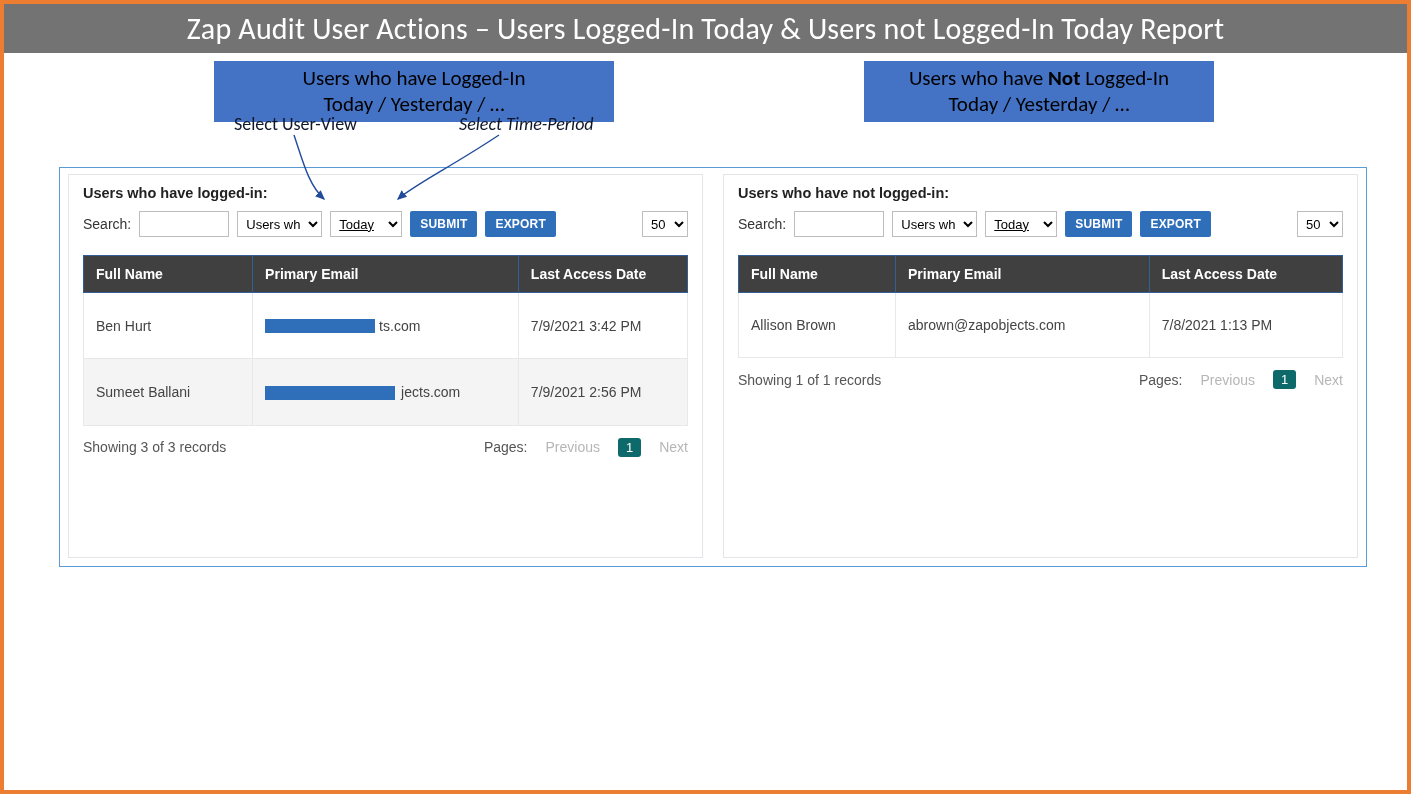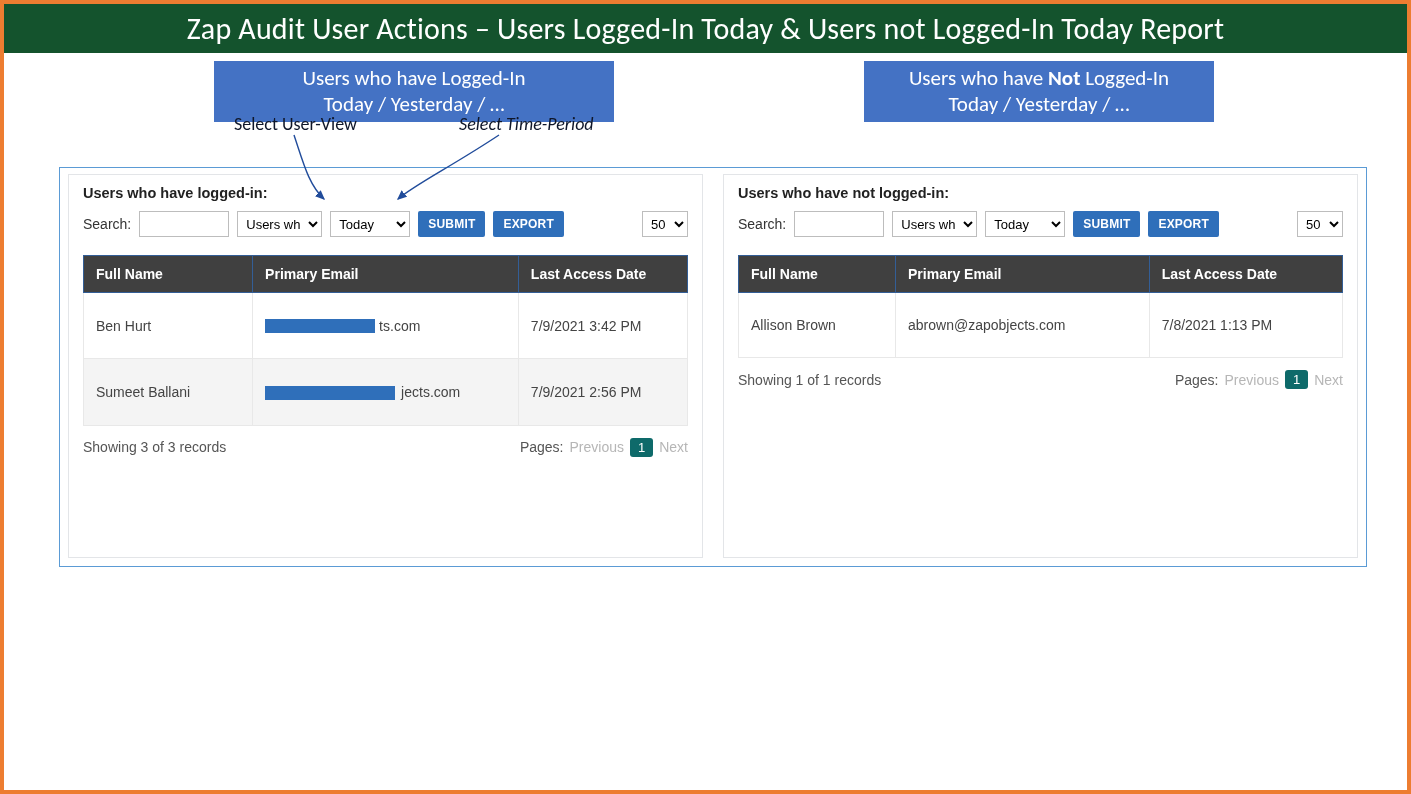--- a/index.html
+++ b/index.html
@@ -1,51 +1,51 @@
 <!DOCTYPE html>
 <html><head>
 <meta charset="utf-8">
 <style>
   * { box-sizing: border-box; }
   html, body { margin:0; padding:0; font-family: "Segoe UI", Calibri, Arial, sans-serif; background:#fff; color:#333; }
   .frame { width:1411px; height:794px; border:4px solid #ED7D31; position:relative; }
-  .title-bar { background:#14532d; color:#fff; text-align:center; font-size:30px; padding:6px 4px; letter-spacing:.2px; }
+  .title-bar { background:#737373; color:#fff; text-align:center; font-size:30px; padding:6px 4px; letter-spacing:.2px; }
   .sub-labels { position:relative; height:60px; }
-  .sub-label   { position:absolute; background:#4472C4; color:#ffffff; font-size:21px; text-align:center; padding:4px 14px; line-height:1.25; }
+  .sub-label   { position:absolute; background:#4472C4; color:#000000; font-size:21px; text-align:center; padding:4px 14px; line-height:1.25; }
   .sub-label.left  { left:210px;  top:8px; width:400px; }
   .sub-label.right { left:860px; top:8px; width:350px; }
   .sub-label .bold { font-weight:700; }
   .annotations { position:relative; height:50px; }
   .anno { position:absolute; color:#0f172a; font-size:18px; }
   svg.arrow { position:absolute; overflow:visible; }
 
   .panels-wrap { border:1px solid #5B9BD5; margin:4px 40px 0 55px; padding:6px 8px 8px 8px; display:flex; gap:20px; height:400px; }
   .panel { flex:1; border:1px solid #E3E5E8; background:#fff; padding:10px 14px 12px 14px; display:flex; flex-direction:column; font-family:"Segoe UI", Arial, sans-serif; font-size:14px; color:#333; }
   .panel-title { font-weight:600; margin-bottom:10px; font-size:14.5px; color:#222; }
   .controls { display:flex; align-items:center; gap:8px; margin-bottom:18px; }
   .controls .spacer { flex:1; }
   .label-text { font-size:14px; color:#333; }
   .txt  { border:1px solid #BDBDBD; height:26px; padding:2px 6px; font-size:13px; width:90px; background:#fff; }
   .sel  { border:1px solid #BDBDBD; height:26px; font-size:13px; padding:2px 4px; background:#fff; }
   .sel.user { width:85px; }
-  .sel.period { width:80px; }
+  .sel.period { width:72px;text-decoration:underline; }
   .sel.pg { width:46px; }
   .btn  { background:#2F6FBA; color:#fff; border:none; height:26px; padding:0 10px; font-size:12px; font-weight:600; letter-spacing:.2px; border-radius:2px; cursor:pointer; }
   table.data { width:100%; border-collapse:collapse; font-size:14px; }
   table.data thead th { background:#404040; color:#fff; text-align:left; font-weight:600; padding:10px 12px; border:1px solid #335E96; font-size:14px; }
   table.data tbody td { padding:24px 12px; border:1px solid #E8E8E8; color:#444; font-size:14px; vertical-align:middle; }
   table.data tbody tr.alt td { background:#F4F4F4; }
   .redact { display:inline-block; background:#2F6FBA; height:14px; vertical-align:middle; }
   .redact.a { width:110px; margin-right:4px;}
   .redact.b { width:130px; margin-right:6px;}
   .redact.s1 { width:32px; margin-right:4px; }
   .redact.s2 { width:120px; }
   .email-tail { vertical-align:middle; font-size:14px; }
   .footer-row { display:flex; align-items:center; justify-content:space-between; margin-top:12px; font-size:14px; color:#555; }
-  .pager { display:flex; align-items:center; gap:6px; }
+  .pager { display:flex; align-items:center; gap:18px; }
   .pager .lbl { color:#555; }
   .pager .dis { color:#B6B6B6; }
   .pager .cur { background:#0E6A6A; color:#fff; padding:2px 8px; border-radius:3px; font-size:13px; }
   .summary-bar { position:absolute; left:0; right:0; bottom:0; background:#ED7D31; color:#fff; text-align:center; font-size:24px; padding:8px 4px; }
 </style>
 </head>
 <body>
 
 <div class="frame">
 

